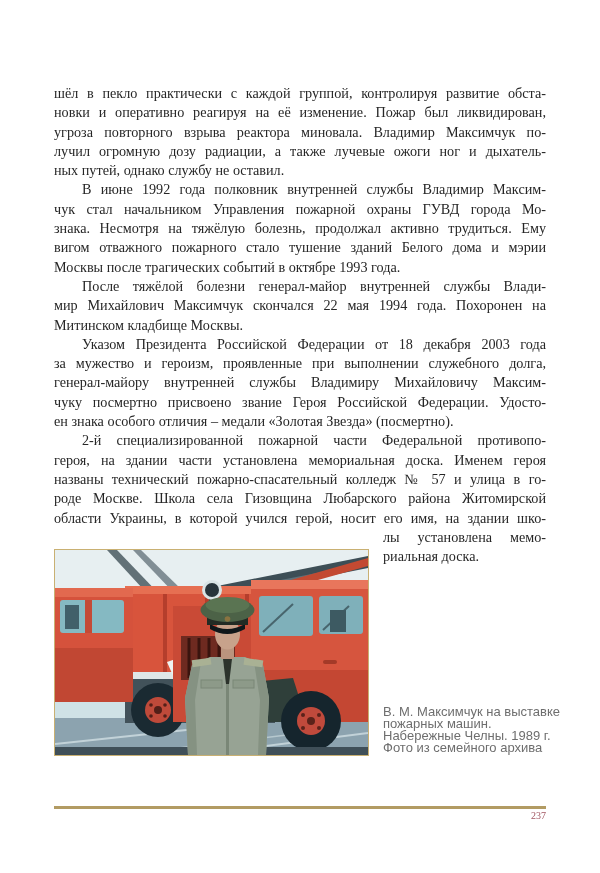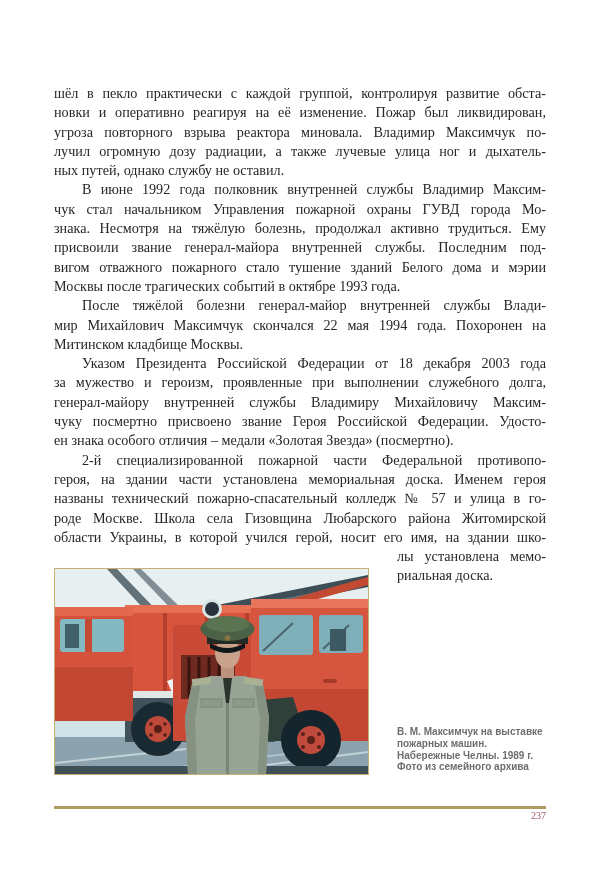--- a/index.html
+++ b/index.html
@@ -9,47 +9,46 @@
   .content{position:absolute;left:54px;top:84px;width:492px;color:#262626;
            font-size:14.2px;line-height:19.3px;}
   .para{margin:0;padding:0;}
   .ln{height:19.3px;overflow:hidden;text-align:justify;text-align-last:justify;}
   .ln.last{text-align-last:left;}
   .ln.ind{text-indent:28px;}
   .figure-row{display:flex;align-items:flex-start;}
   .photo{flex:none;margin:21px 0 0 0;padding:0;width:313px;height:205px;
          border:1px solid #c9b072;background:#cfe2e6;}
   .photo svg{display:block;}
-  .side-col{flex:1;margin-left:28px;min-width:0;}
+  .side-col{flex:1;margin-left:14px;min-width:0;}
   .caption{margin-top:140px;font-family:"Liberation Sans",sans-serif;
-           font-size:10px;line-height:11.9px;color:#6e6e6e;font-weight:bold;}
+           font-size:13px;line-height:11.9px;color:#6e6e6e;}
   .cap-ln{white-space:nowrap;}
   .footer-rule{position:absolute;left:54px;right:54px;top:806px;height:3px;background:#b29b63;}
   .page-num{position:absolute;right:54px;top:810px;font-size:10px;color:#a25662;
             font-family:"Liberation Serif",serif;}
 </style>
 </head>
 <body>
 
 <div class="page">
   <div class="content">
 
     <div class="para">
       <div class="ln">шёл в пекло практически с каждой группой, контролируя развитие обста-</div>
       <div class="ln">новки и оперативно реагируя на её изменение. Пожар был ликвидирован,</div>
       <div class="ln">угроза повторного взрыва реактора миновала. Владимир Максимчук по-</div>
-      <div class="ln">лучил огромную дозу радиации, а также лучевые улица ног и дыхатель-</div>
+      <div class="ln">лучил огромную дозу радиации, а также лучевые ожоги ног и дыхатель-</div>
       <div class="ln last">ных путей, однако службу не оставил.</div>
     </div>
 
     <div class="para">
       <div class="ln ind">В июне 1992 года полковник внутренней службы Владимир Максим-</div>
       <div class="ln">чук стал начальником Управления пожарной охраны ГУВД города Мо-</div>
       <div class="ln">знака. Несмотря на тяжёлую болезнь, продолжал активно трудиться. Ему</div>
-      <div class="ln">присвоили звание генерал-майора внутренней службы. Последним под-</div>
       <div class="ln">вигом отважного пожарного стало тушение зданий Белого дома и мэрии</div>
       <div class="ln last">Москвы после трагических событий в октябре 1993 года.</div>
     </div>
 
     <div class="para">
       <div class="ln ind">После тяжёлой болезни генерал-майор внутренней службы Влади-</div>
       <div class="ln">мир Михайлович Максимчук скончался 22 мая 1994 года. Похоронен на</div>
       <div class="ln last">Митинском кладбище Москвы.</div>
     </div>
 

